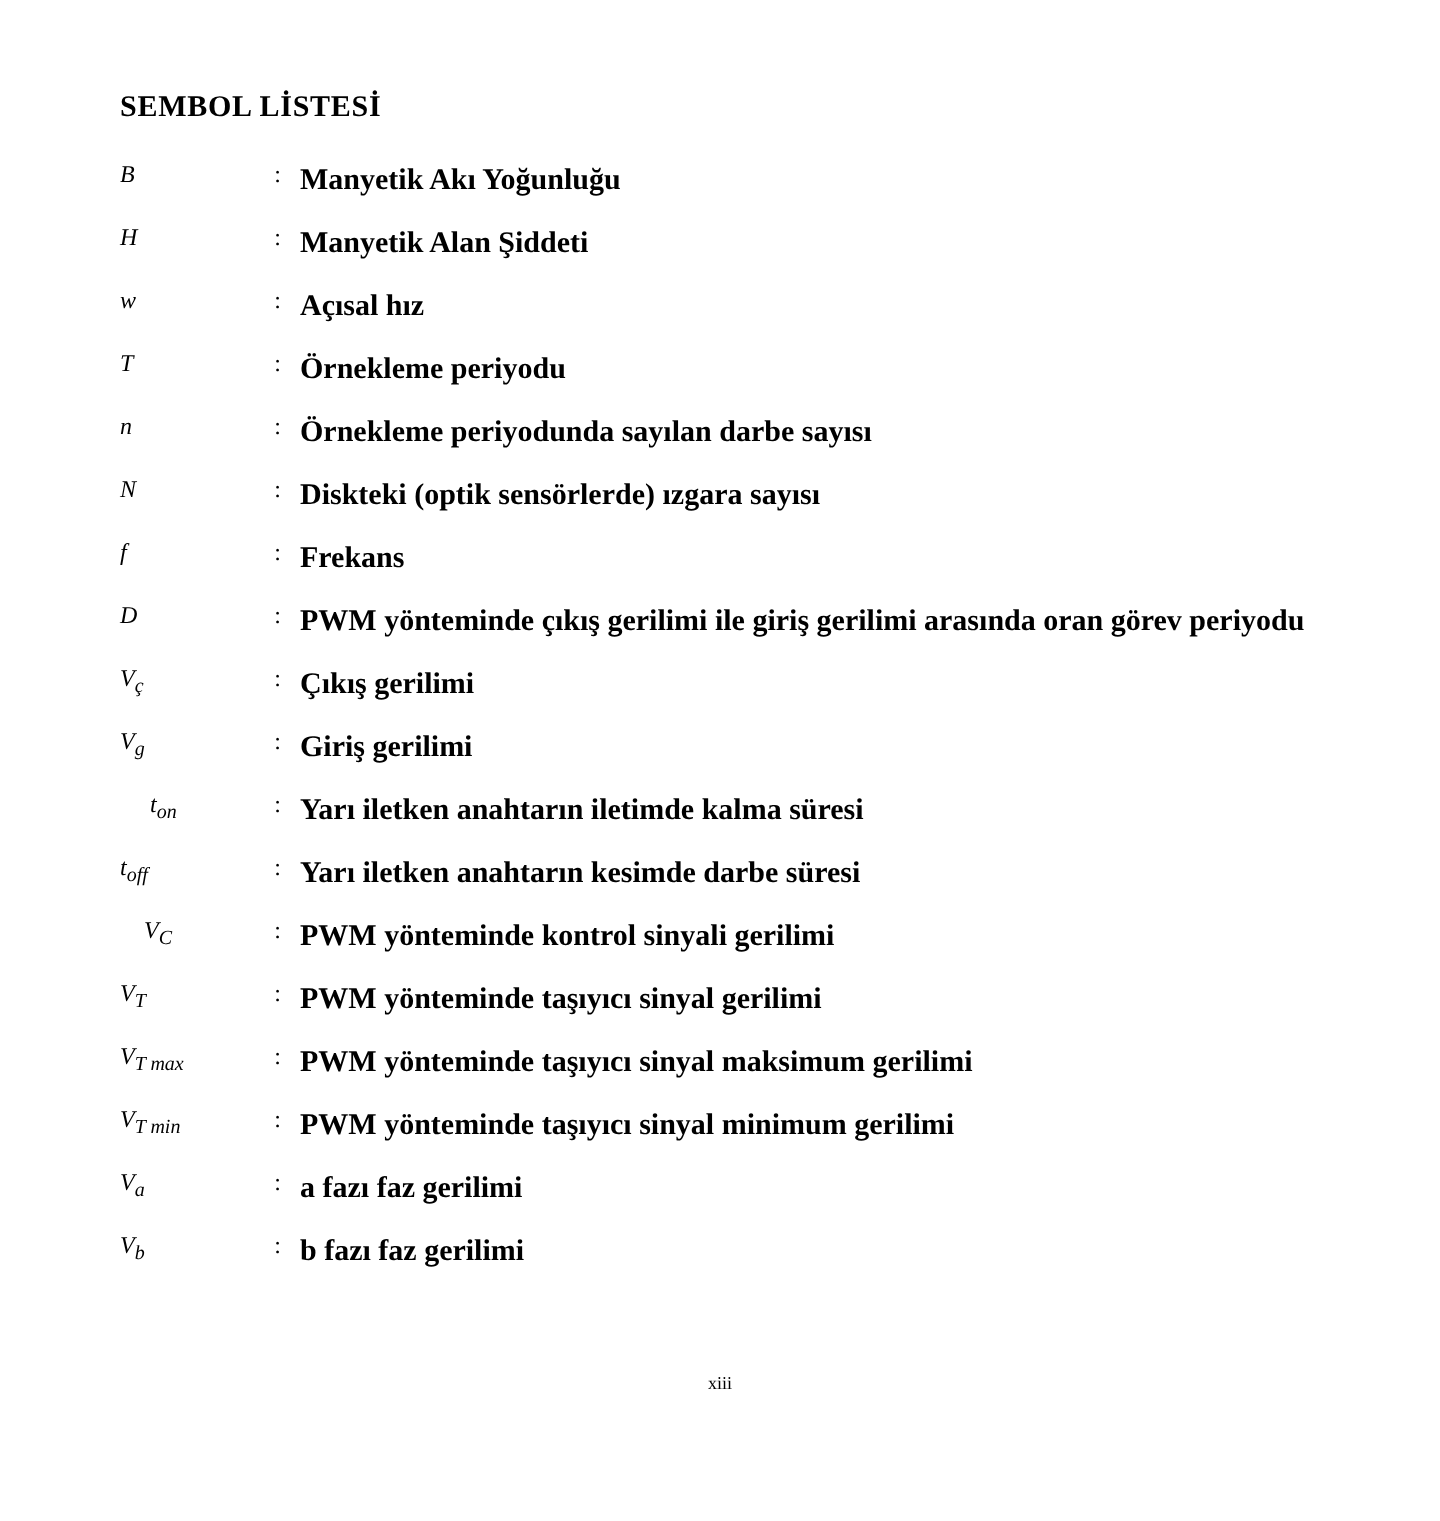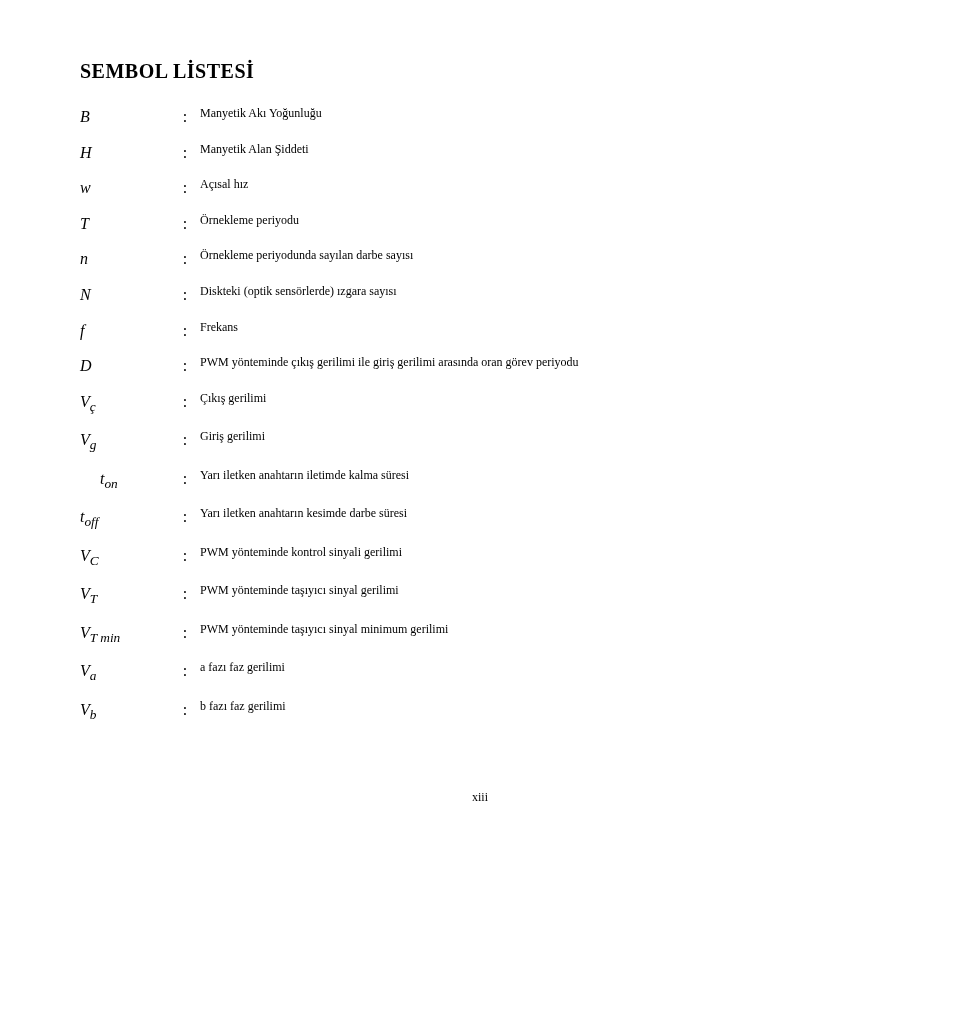--- a/index.html
+++ b/index.html
@@ -43,24 +43,25 @@
     }
     .col-colon {
       width: 30px;
       text-align: center;
       vertical-align: top;
       padding-top: 6px;
       font-style: normal;
     }
     .col-desc {
       font-style: normal;
-      font-size: 12px;
+      font-size: 20px;
       vertical-align: top;
       padding-top: 6px;
       line-height: 1.6;
+      font-weight: bold;
     }
     .page-footer {
       text-align: center;
       margin-top: 60px;
       font-size: 12px;
     }
   </style>
 </head>
 <body>
 
@@ -122,28 +123,33 @@
         <td class="col-symbol"><span style="font-style: italic; margin-left: 20px;">t<sub>on</sub></span></td>
         <td class="col-colon">:</td>
         <td class="col-desc">Yarı iletken anahtarın iletimde kalma süresi</td>
       </tr>
       <tr>
         <td class="col-symbol"><span style="font-style: italic;">t<sub>off</sub></span></td>
         <td class="col-colon">:</td>
         <td class="col-desc">Yarı iletken anahtarın kesimde darbe süresi</td>
       </tr>
       <tr>
-        <td class="col-symbol"><span style="font-style: italic;">V<sub>C</sub></span></td>
+        <td class="col-symbol"><span style="font-style: italic; margin-left: 16px;">V<sub>C</sub></span></td>
         <td class="col-colon">:</td>
         <td class="col-desc">PWM yönteminde kontrol sinyali gerilimi</td>
       </tr>
       <tr>
         <td class="col-symbol"><span style="font-style: italic;">V<sub>T</sub></span></td>
         <td class="col-colon">:</td>
         <td class="col-desc">PWM yönteminde taşıyıcı sinyal gerilimi</td>
+      </tr>
+      <tr>
+        <td class="col-symbol"><span style="font-style: italic;">V<sub>T max</sub></span></td>
+        <td class="col-colon">:</td>
+        <td class="col-desc">PWM yönteminde taşıyıcı sinyal maksimum gerilimi</td>
       </tr>
       <tr>
         <td class="col-symbol"><span style="font-style: italic; margin-top: 16px;">V<sub>T min</sub></span></td>
         <td class="col-colon">:</td>
         <td class="col-desc">PWM yönteminde taşıyıcı sinyal minimum gerilimi</td>
       </tr>
       <tr>
         <td class="col-symbol"><span style="font-style: italic;">V<sub>a</sub></span></td>
         <td class="col-colon">:</td>
         <td class="col-desc">a fazı faz gerilimi</td>

